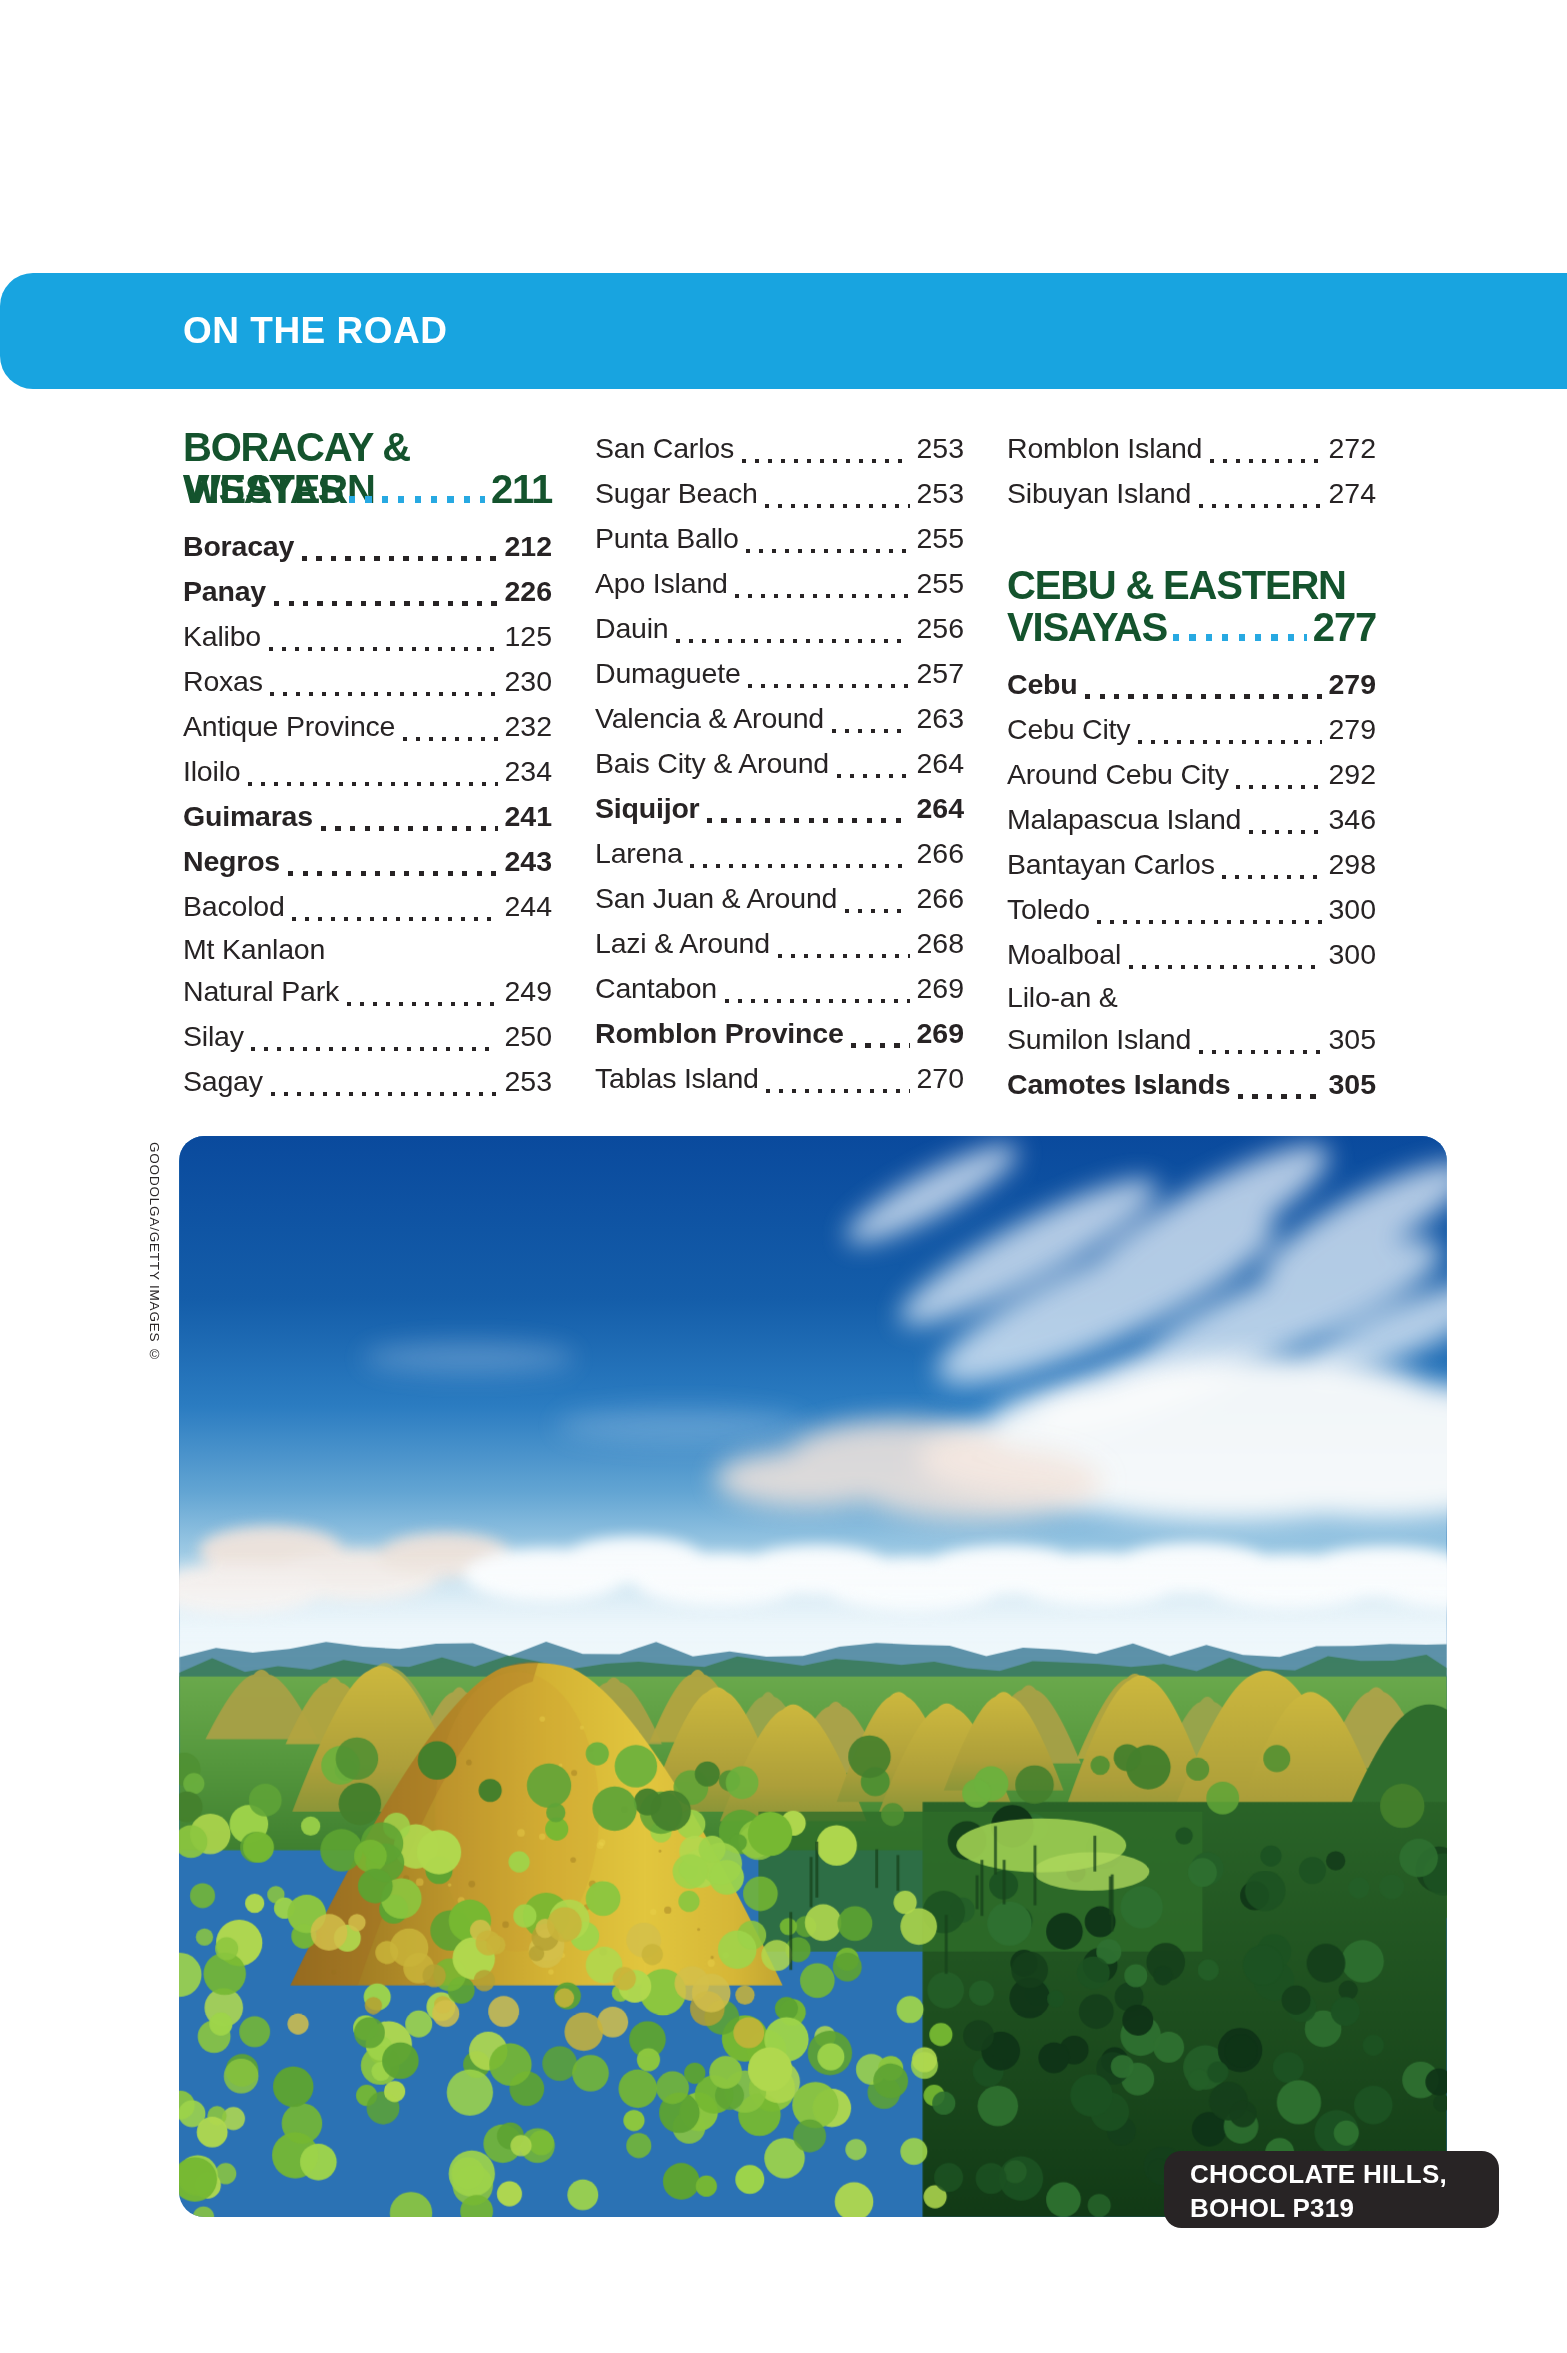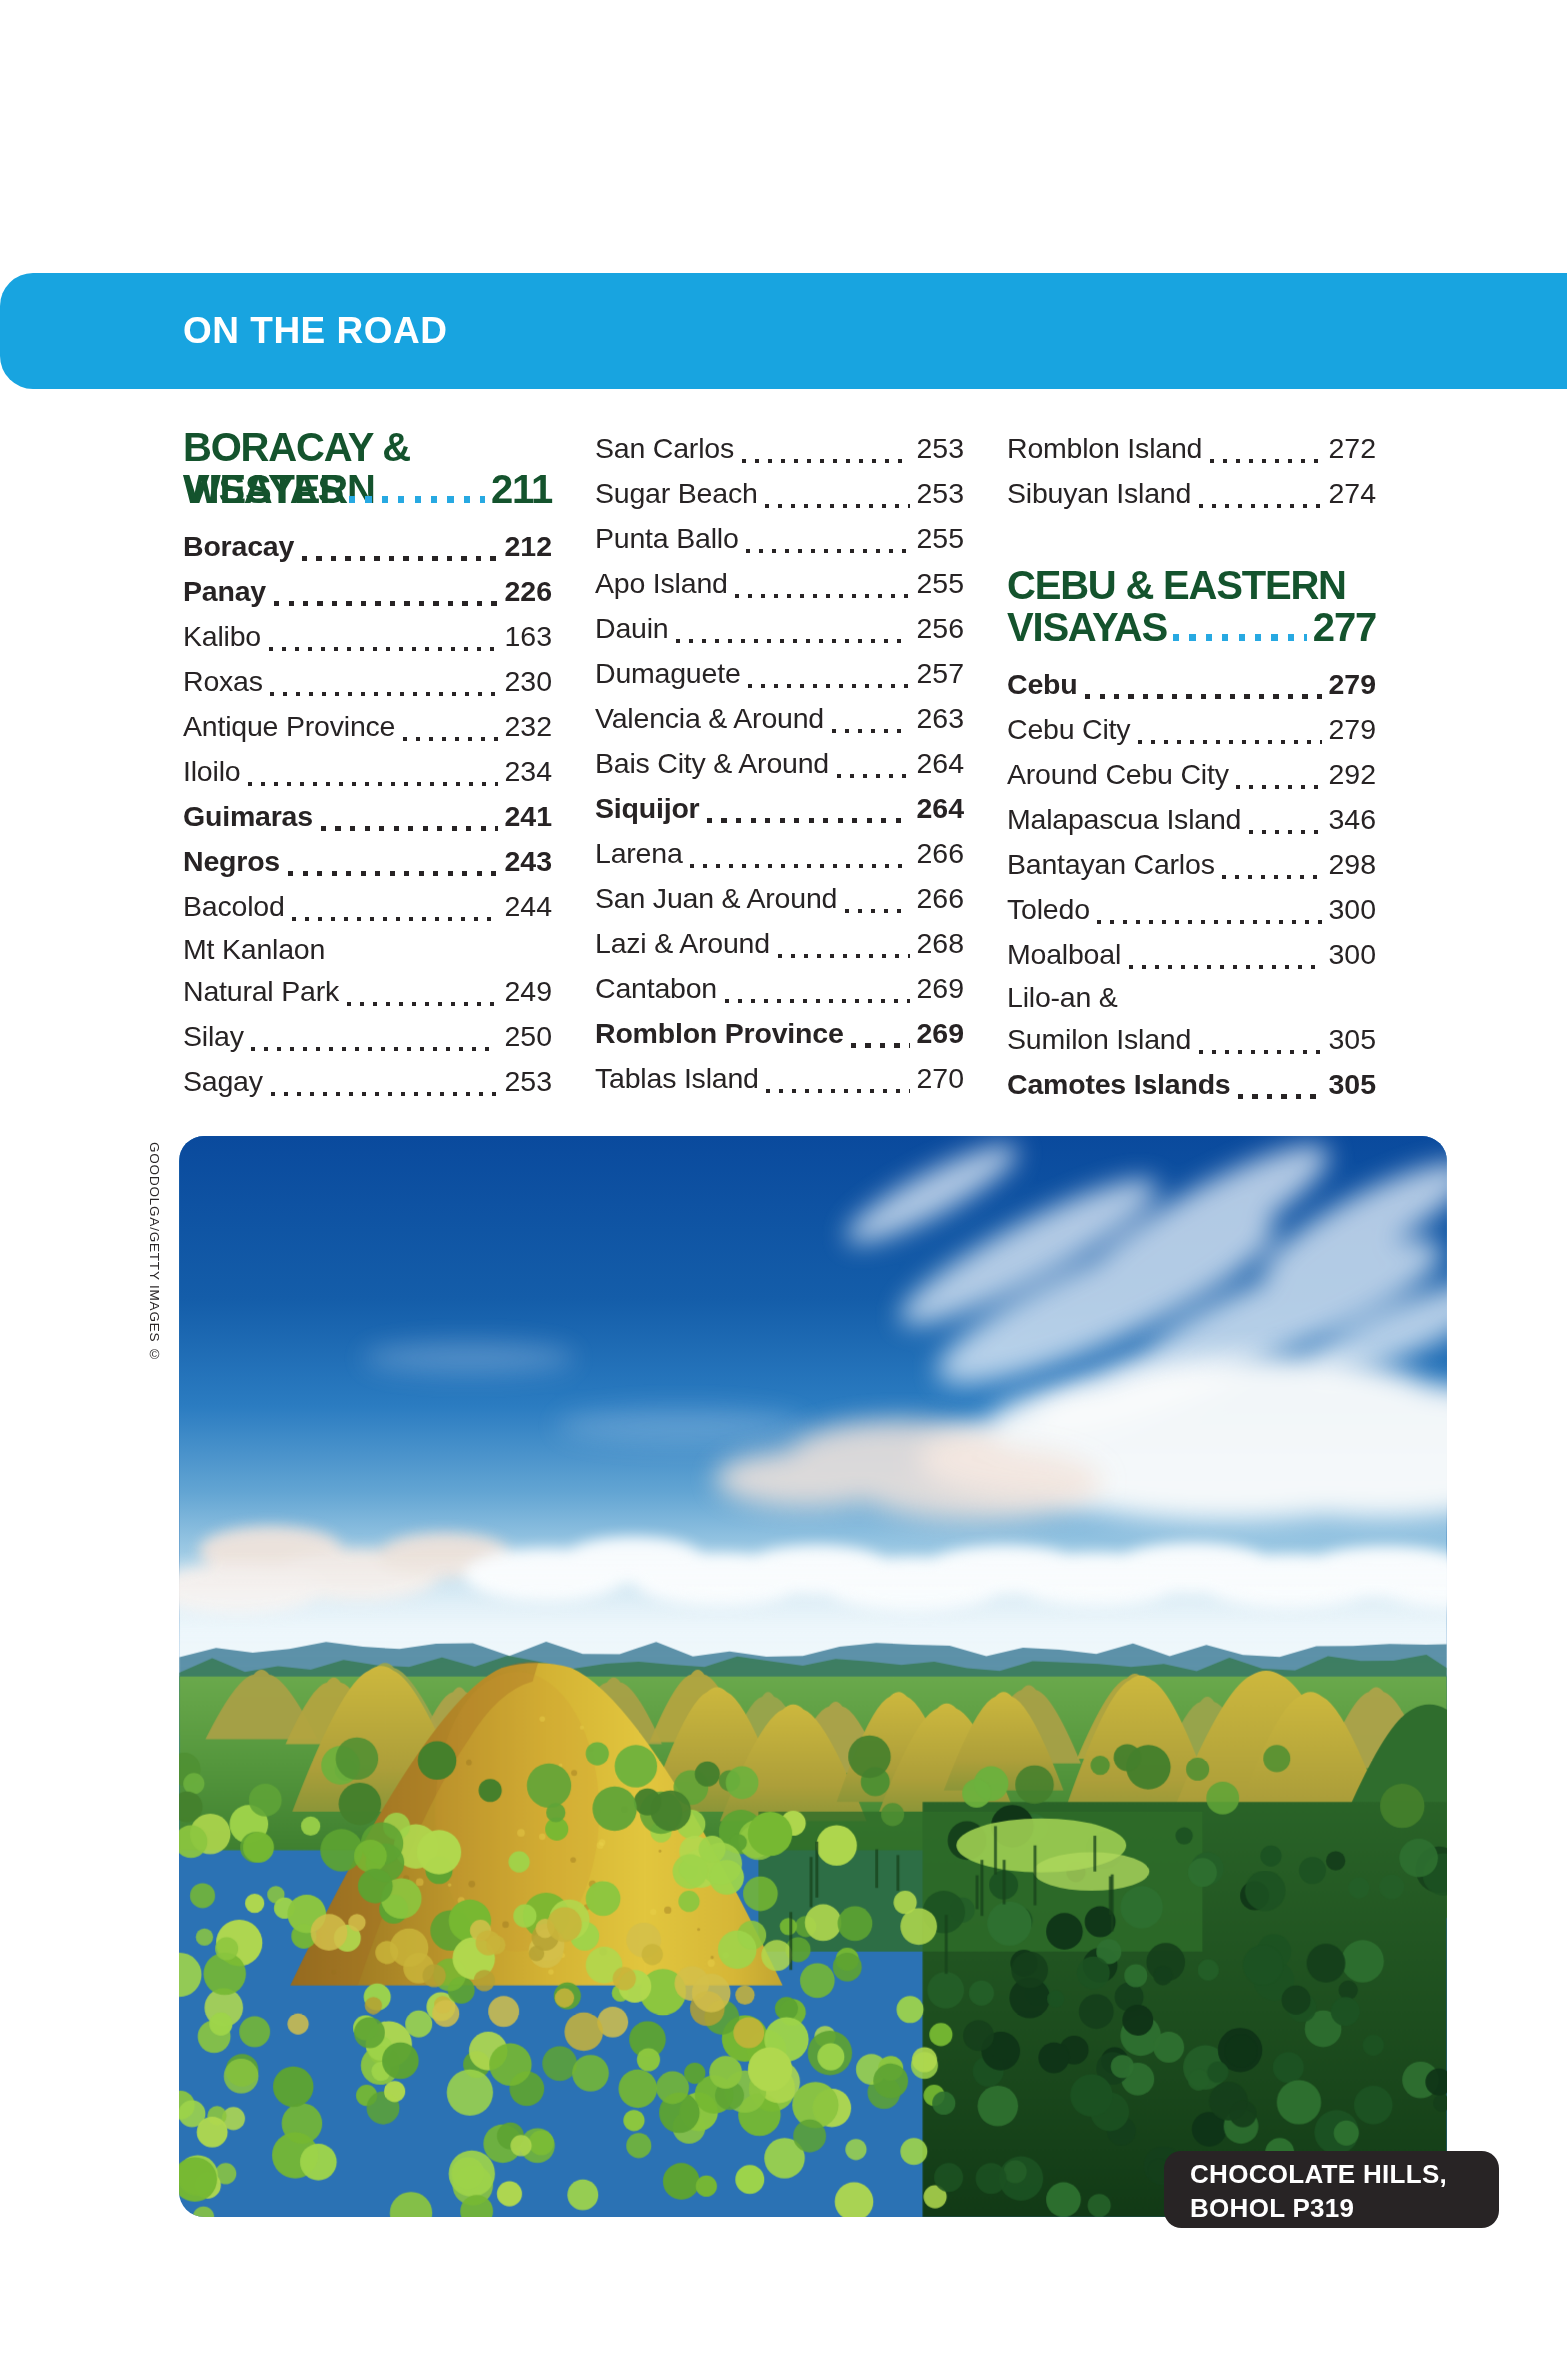--- a/index.html
+++ b/index.html
@@ -70,21 +70,21 @@
           <span class="pg">212</span>
         </div>
         <div class="row b">
           <span class="lbl">Panay</span>
           <span class="dots"></span>
           <span class="pg">226</span>
         </div>
         <div class="row">
           <span class="lbl">Kalibo</span>
           <span class="dots"></span>
-          <span class="pg">163</span>
+          <span class="pg">125</span>
         </div>
         <div class="row">
           <span class="lbl">Roxas</span>
           <span class="dots"></span>
           <span class="pg">230</span>
         </div>
         <div class="row">
           <span class="lbl">Antique Province</span>
           <span class="dots"></span>
           <span class="pg">232</span>

